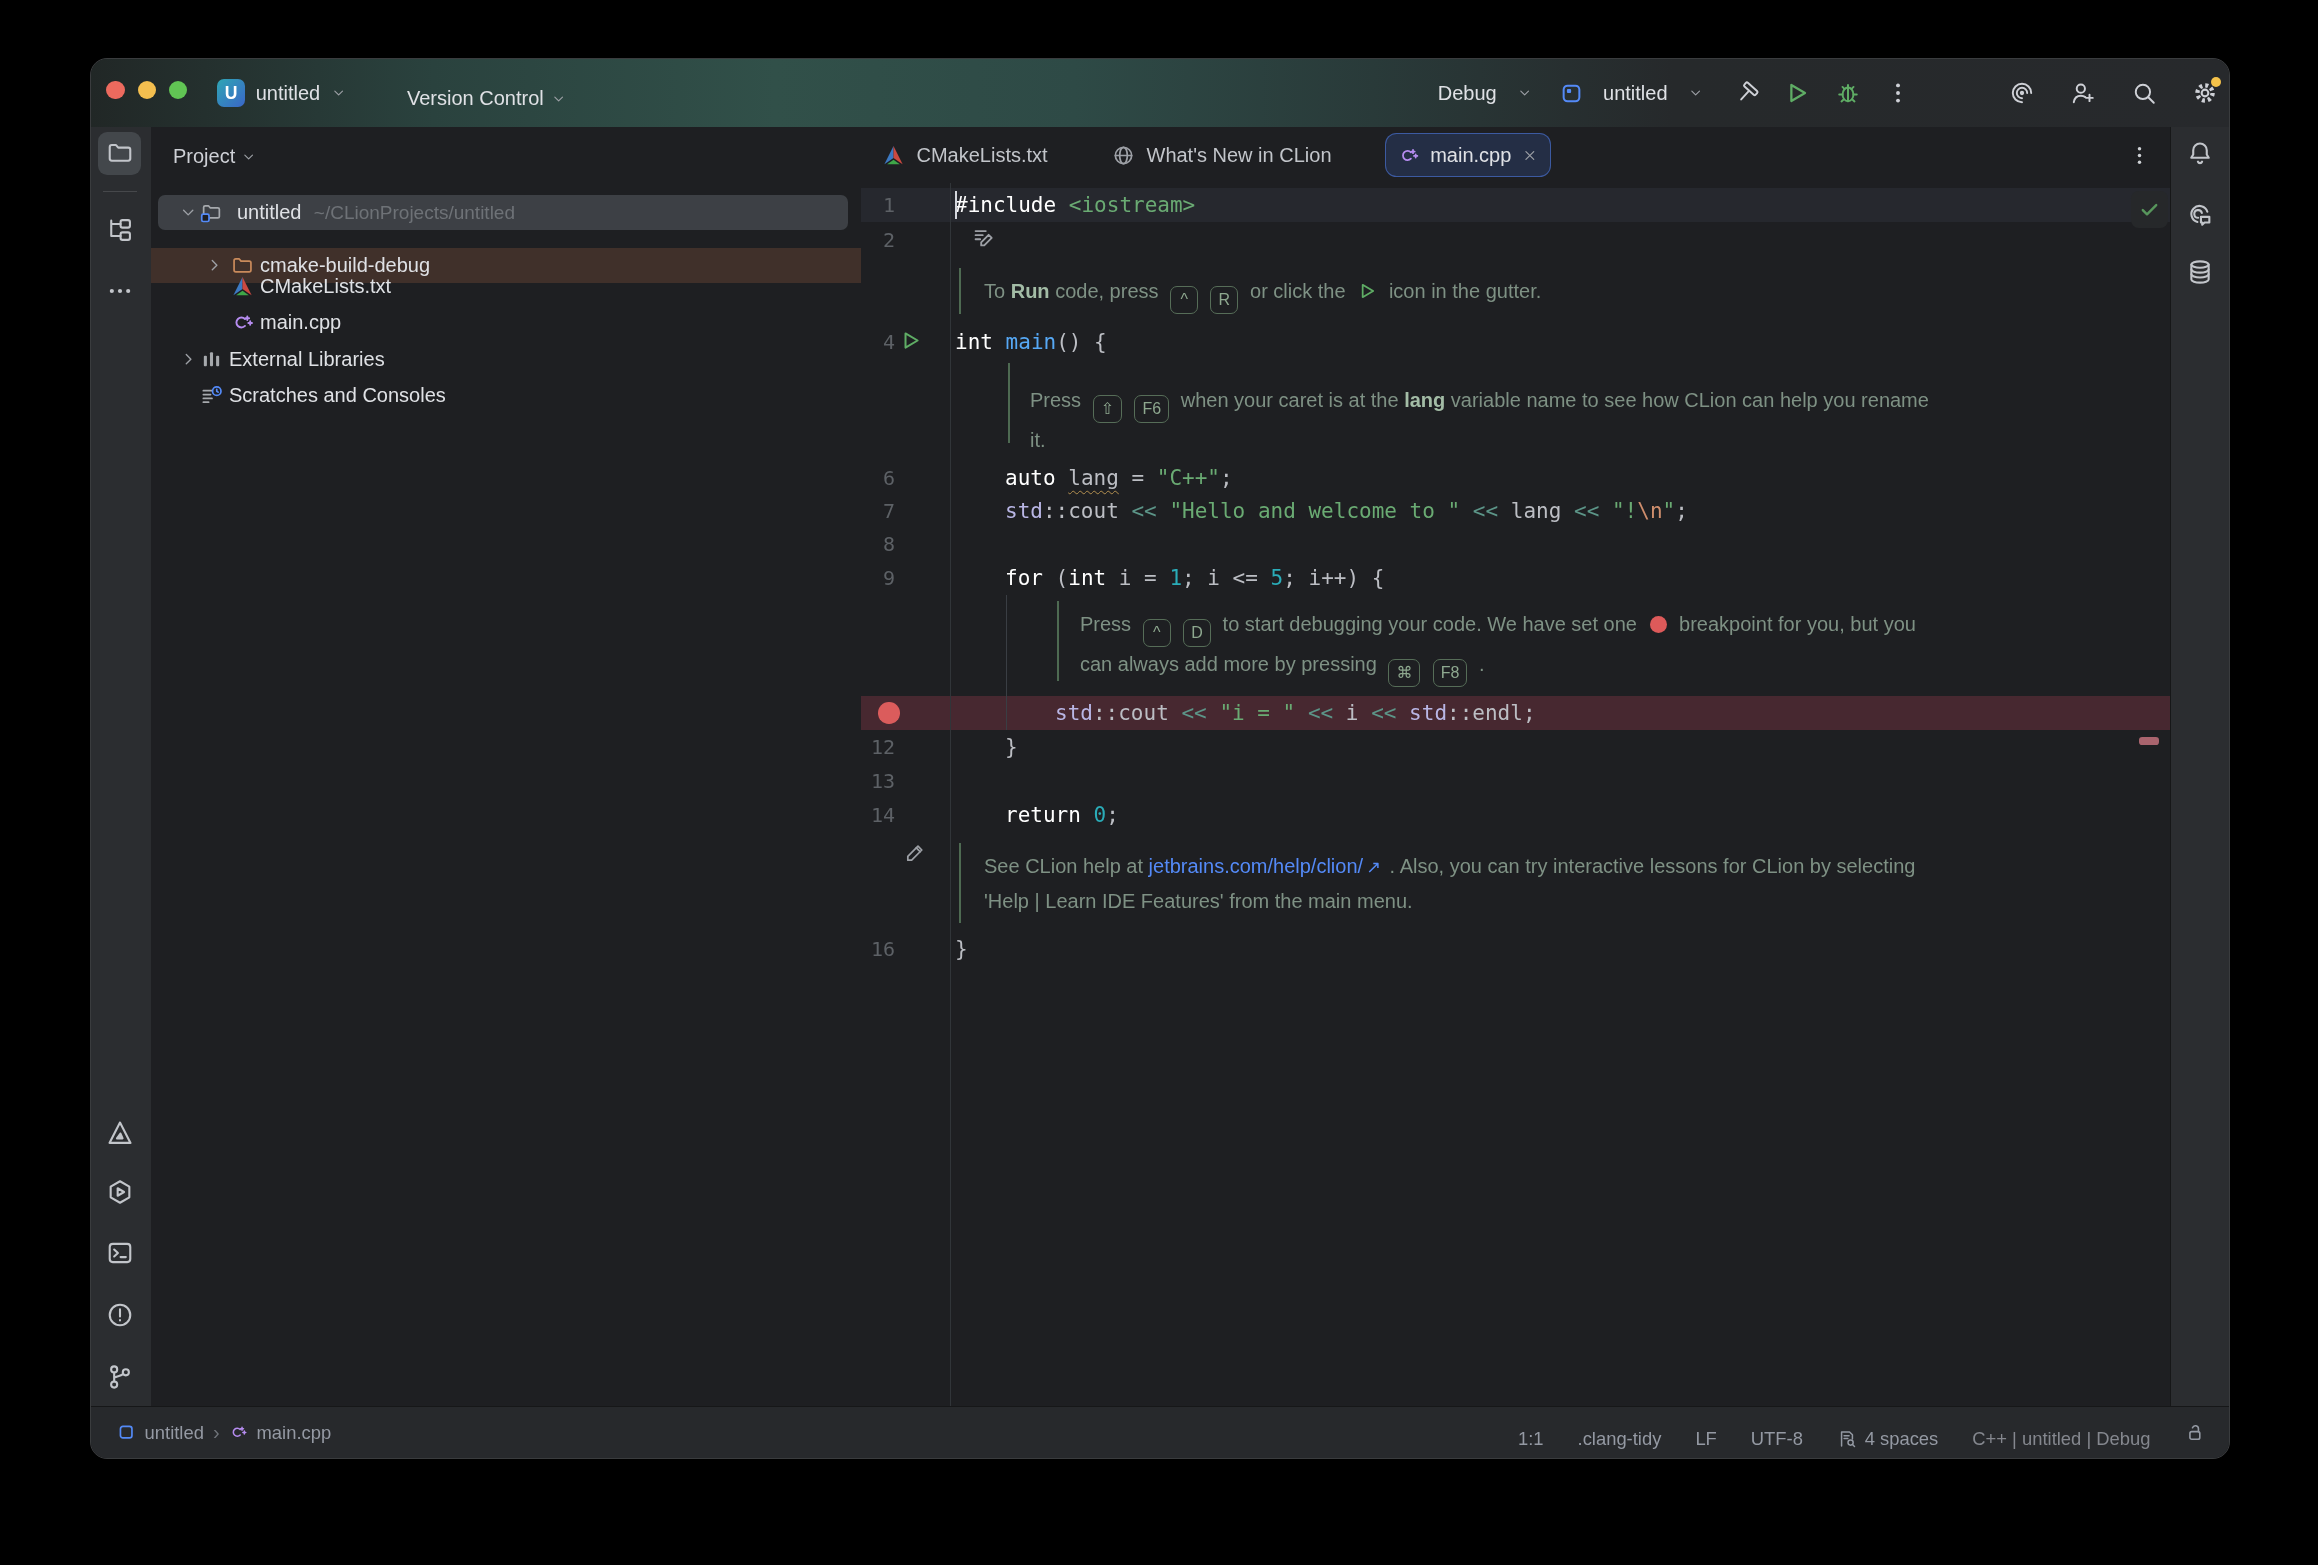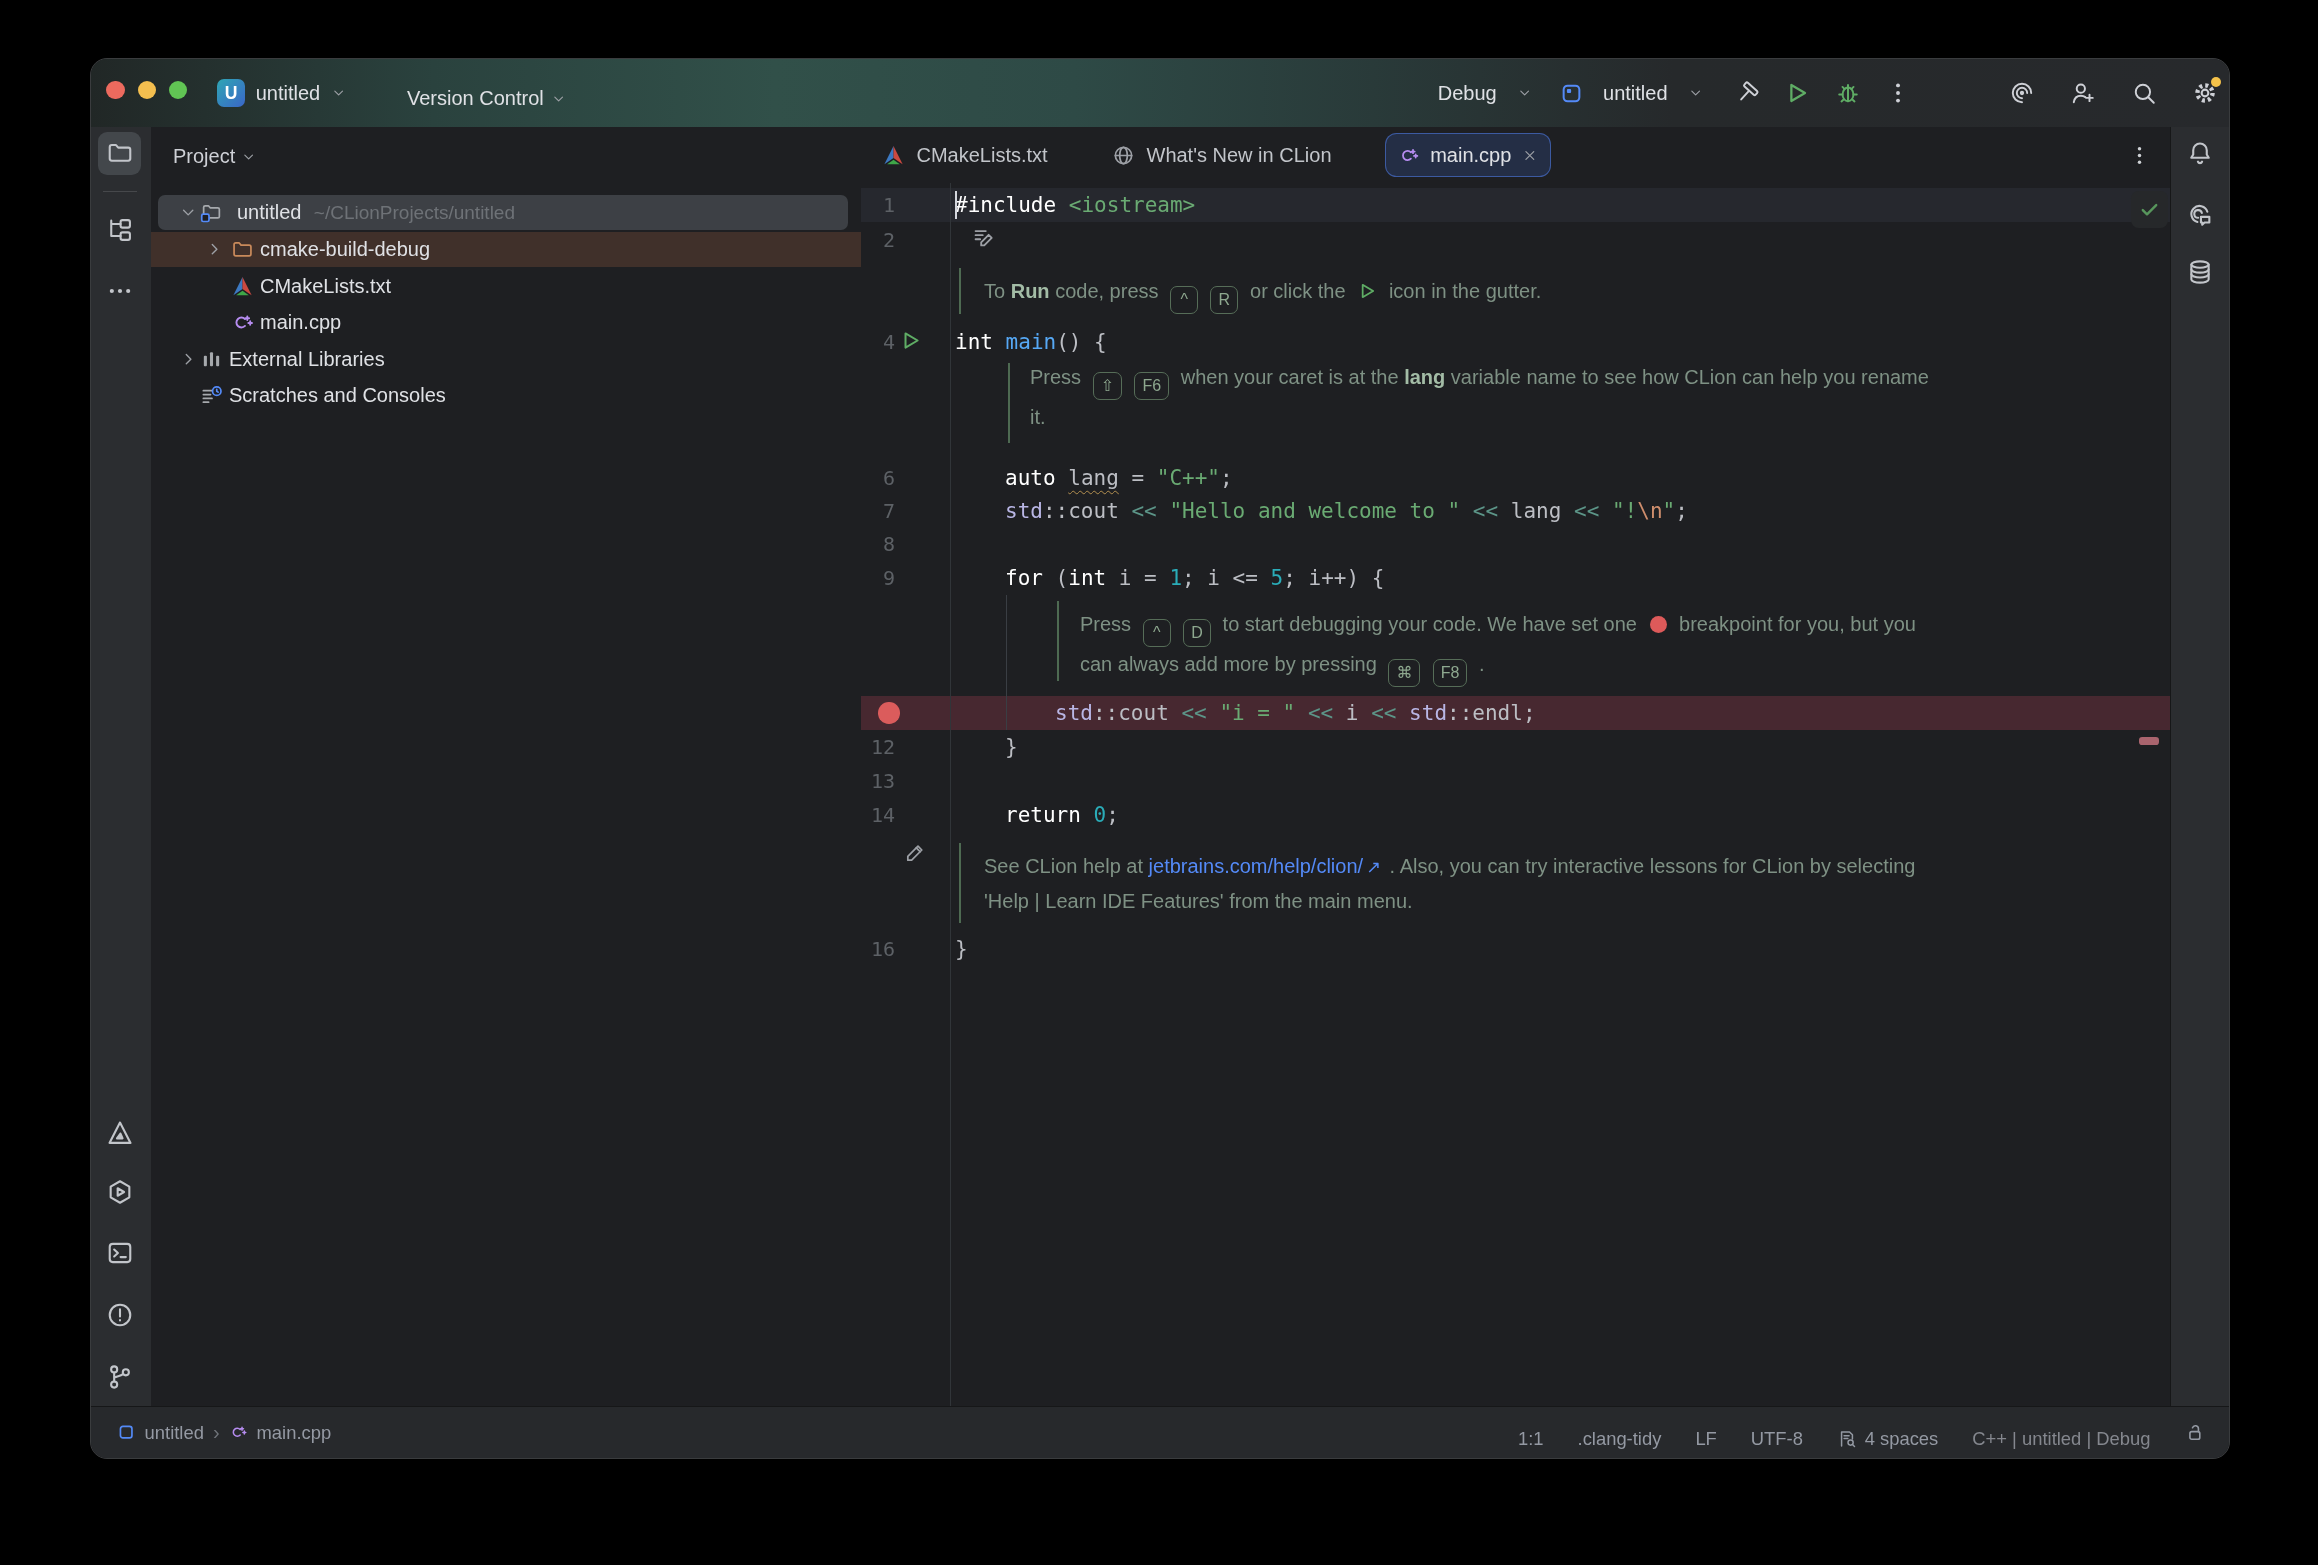--- a/index.html
+++ b/index.html
@@ -276,21 +276,21 @@
               </svg>
             </span>
             <span class="tree-ic" style="left: 49px;">
               <svg viewBox="0 0 24 24" fill="none" stroke="currentColor" stroke-width="1.8" stroke-linecap="round" stroke-linejoin="round">
                 <path d="M3.8 6.6c0-.9.7-1.6 1.6-1.6h3.4l1.8 2.1h8c.9 0 1.6.7 1.6 1.6v7.4c0 .9-.7 1.6-1.6 1.6H5.4c-.9 0-1.6-.7-1.6-1.6z"></path>
                 <rect x="1.8" y="13.8" width="7.6" height="7.6" rx="1.6" fill="#1e1f22" stroke="#548af7"></rect>
               </svg>
             </span>
             <span class="tree-label" style="left: 78px; margin-left: 8px;">untitled<span class="tree-path">~/CLionProjects/untitled</span></span>
           </div>
-          <div class="tree-row" style="top: 105px;">
+          <div class="tree-row" style="top: 121px;">
             <div class="tree-bg-build"></div>
             <span class="tree-chev" style="left: 54px;">
               <svg viewBox="0 0 24 24" fill="none" stroke="currentColor" stroke-width="1.8" stroke-linecap="round" stroke-linejoin="round">
                 <polyline points="9.5,6 15.5,12 9.5,18"></polyline>
               </svg>
             </span>
             <span class="tree-ic" style="left: 80px;">
               <svg viewBox="0 0 24 24" fill="none" stroke="#c98a5b" stroke-width="1.8" stroke-linecap="round" stroke-linejoin="round">
                 <path d="M3.2 7c0-1 .8-1.8 1.8-1.8h3.6l1.9 2.2h8.5c1 0 1.8.8 1.8 1.8v7.6c0 1-.8 1.8-1.8 1.8H5c-1 0-1.8-.8-1.8-1.8z"></path>
               </svg>
@@ -418,21 +418,21 @@
           <div class="code-row" style="top: 547px; left: 144px;"><span class="tok-d">}</span></div>
           <div class="code-row" style="top: 615px; left: 144px;"><span class="tok-kw">return</span><span class="tok-d"> </span><span class="tok-num">0</span><span class="tok-d">;</span></div>
           <div class="code-row" style="top: 749px; left: 94px;"><span class="tok-d">}</span></div>
         </div>
       <div id="tips-layer">
           <div class="tip-border" style="left: 98px; top: 85px; height: 46px;"></div>
           <div class="tip" style="left: 123px; top: 91px;"><span>To </span><span class="tip-bold">Run</span><span> code, press </span><span class="keycap">^</span><span class="keycap">R</span><span> or click the </span><span class="tip-play"><svg viewBox="0 0 24 24" fill="none" stroke="currentColor" stroke-width="2.1" stroke-linejoin="round">
                 <path d="M6.8 4.6 19.4 12 6.8 19.4Z"></path>
               </svg></span><span> icon in the gutter.</span></div>
           <div class="tip-border" style="left: 147px; top: 180px; height: 80px;"></div>
-          <div class="tip" style="left: 169px; top: 177px;"><span>Press </span><span class="keycap">⇧</span><span class="keycap">F6</span><span> when your caret is at the </span><span class="tip-bold">lang</span><span> variable name to see how CLion can help you rename</span><br><span>it.</span></div>
+          <div class="tip" style="left: 169px; top: 200px;"><span>Press </span><span class="keycap">⇧</span><span class="keycap">F6</span><span> when your caret is at the </span><span class="tip-bold">lang</span><span> variable name to see how CLion can help you rename</span><br><span>it.</span></div>
           <div class="tip-border" style="left: 196px; top: 418px; height: 80px;"></div>
           <div class="tip" style="left: 219px; top: 424px;"><span>Press </span><span class="keycap">^</span><span class="keycap">D</span><span> to start debugging your code. We have set one </span><span class="tip-dot"></span><span> breakpoint for you, but you</span><br><span>can always add more by pressing </span><span class="keycap">⌘</span><span class="keycap">F8</span><span> .</span></div>
           <div class="tip-border" style="left: 98px; top: 660px; height: 80px;"></div>
           <div class="tip" style="left: 123px; top: 666px;"><span>See CLion help at </span><span class="tip-link">jetbrains.com/help/clion/</span><span class="tip-ext">↗</span><span> . Also, you can try interactive lessons for CLion by selecting</span><br><span>'Help | Learn IDE Features' from the main menu.</span></div>
         </div>
       <span id="run-gutter">
           <svg viewBox="0 0 24 24" fill="none" stroke="currentColor" stroke-width="2.1" stroke-linejoin="round">
             <path d="M6.8 4.6 19.4 12 6.8 19.4Z"></path>
           </svg>
         </span>

